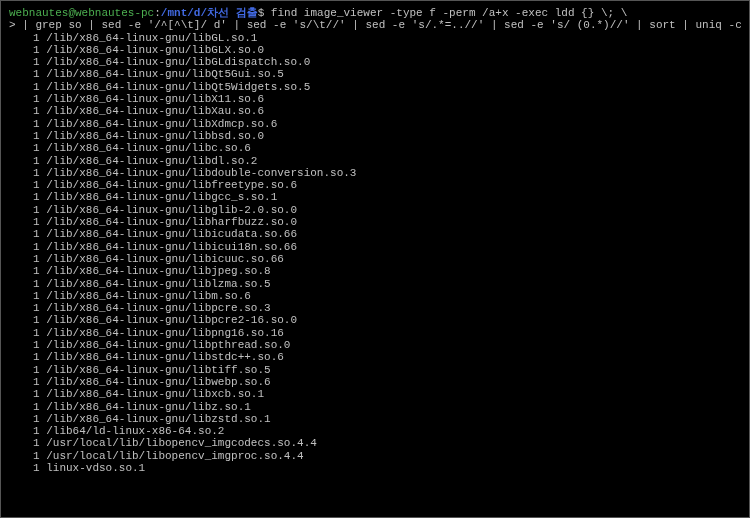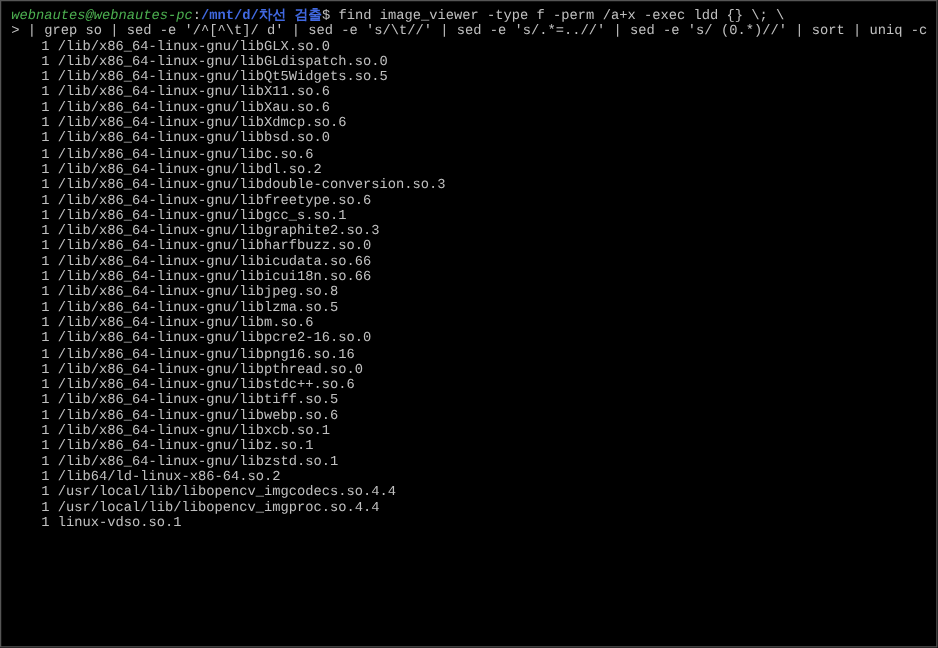--- a/index.html
+++ b/index.html
@@ -12,53 +12,57 @@
       width: 750px;
       height: 518px;
       overflow: hidden;
       font-family: "Consolas", "Courier New", monospace;
       font-size: 11px;
       line-height: 12.3px;
       color: #c0c0c0;
       padding: 6px 8px;
       border: 1px solid #555;
     }
-    .prompt-user { color: #4caf50; font-style: italic; }
+    .prompt-user { color: #4caf50; }
     .prompt-path { color: #4169e1; font-weight: bold; }
     .prompt-dollar { color: #c0c0c0; }
     .cmd { color: #c0c0c0; }
     .cont-prompt { color: #c0c0c0; }
     .line { white-space: pre; }
     .output-line { white-space: pre; padding-left: 24px; }
   </style>
 </head>
 <body>
 
 <div id="terminal">
     <div class="line"><span class="prompt-user">webnautes@webnautes-pc</span><span>:</span><span class="prompt-path">/mnt/d/차선 검출</span><span class="prompt-dollar">$</span><span class="cmd"> find image_viewer -type f -perm /a+x -exec ldd {} \; \</span></div>
     <div class="line"><span class="cont-prompt">&gt;</span><span class="cmd"> | grep so | sed -e '/^[^\t]/ d' | sed -e 's/\t//' | sed -e 's/.*=..//' | sed -e 's/ (0.*)//' | sort | uniq -c | sort -n</span></div>
+    <div class="output-line">1 /lib/x86_64-linux-gnu/libGL.so.1</div>
     <div class="output-line">1 /lib/x86_64-linux-gnu/libGLX.so.0</div>
     <div class="output-line">1 /lib/x86_64-linux-gnu/libGLdispatch.so.0</div>
+    <div class="output-line">1 /lib/x86_64-linux-gnu/libQt5Gui.so.5</div>
     <div class="output-line">1 /lib/x86_64-linux-gnu/libQt5Widgets.so.5</div>
     <div class="output-line">1 /lib/x86_64-linux-gnu/libX11.so.6</div>
     <div class="output-line">1 /lib/x86_64-linux-gnu/libXau.so.6</div>
     <div class="output-line">1 /lib/x86_64-linux-gnu/libXdmcp.so.6</div>
     <div class="output-line">1 /lib/x86_64-linux-gnu/libbsd.so.0</div>
     <div class="output-line">1 /lib/x86_64-linux-gnu/libc.so.6</div>
     <div class="output-line">1 /lib/x86_64-linux-gnu/libdl.so.2</div>
     <div class="output-line">1 /lib/x86_64-linux-gnu/libdouble-conversion.so.3</div>
     <div class="output-line">1 /lib/x86_64-linux-gnu/libfreetype.so.6</div>
     <div class="output-line">1 /lib/x86_64-linux-gnu/libgcc_s.so.1</div>
-    <div class="output-line">1 /lib/x86_64-linux-gnu/libgraphite2.so.3</div>
+    <div class="output-line">1 /lib/x86_64-linux-gnu/libglib-2.0.so.0</div>
     <div class="output-line">1 /lib/x86_64-linux-gnu/libharfbuzz.so.0</div>
     <div class="output-line">1 /lib/x86_64-linux-gnu/libicudata.so.66</div>
     <div class="output-line">1 /lib/x86_64-linux-gnu/libicui18n.so.66</div>
+    <div class="output-line">1 /lib/x86_64-linux-gnu/libicuuc.so.66</div>
     <div class="output-line">1 /lib/x86_64-linux-gnu/libjpeg.so.8</div>
     <div class="output-line">1 /lib/x86_64-linux-gnu/liblzma.so.5</div>
     <div class="output-line">1 /lib/x86_64-linux-gnu/libm.so.6</div>
+    <div class="output-line">1 /lib/x86_64-linux-gnu/libpcre.so.3</div>
     <div class="output-line">1 /lib/x86_64-linux-gnu/libpcre2-16.so.0</div>
     <div class="output-line">1 /lib/x86_64-linux-gnu/libpng16.so.16</div>
     <div class="output-line">1 /lib/x86_64-linux-gnu/libpthread.so.0</div>
     <div class="output-line">1 /lib/x86_64-linux-gnu/libstdc++.so.6</div>
     <div class="output-line">1 /lib/x86_64-linux-gnu/libtiff.so.5</div>
     <div class="output-line">1 /lib/x86_64-linux-gnu/libwebp.so.6</div>
     <div class="output-line">1 /lib/x86_64-linux-gnu/libxcb.so.1</div>
     <div class="output-line">1 /lib/x86_64-linux-gnu/libz.so.1</div>
     <div class="output-line">1 /lib/x86_64-linux-gnu/libzstd.so.1</div>
     <div class="output-line">1 /lib64/ld-linux-x86-64.so.2</div>

